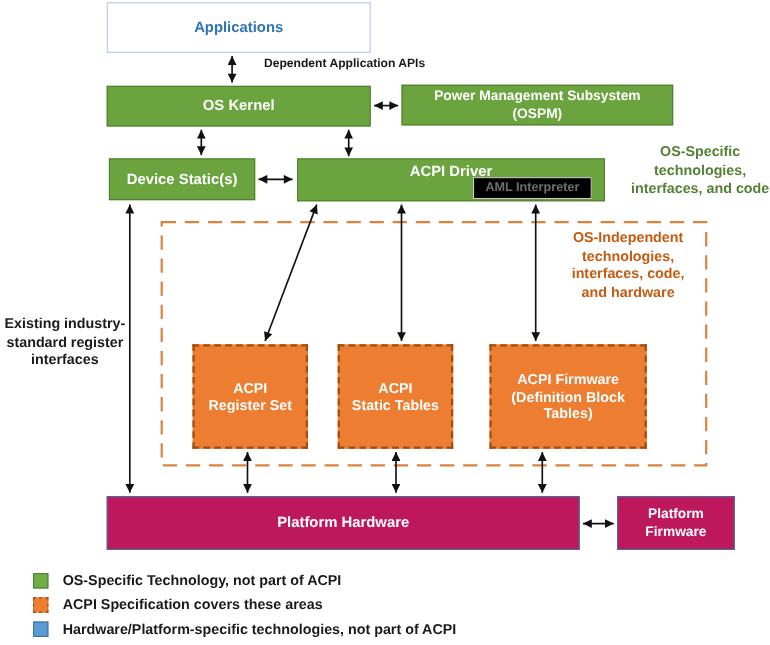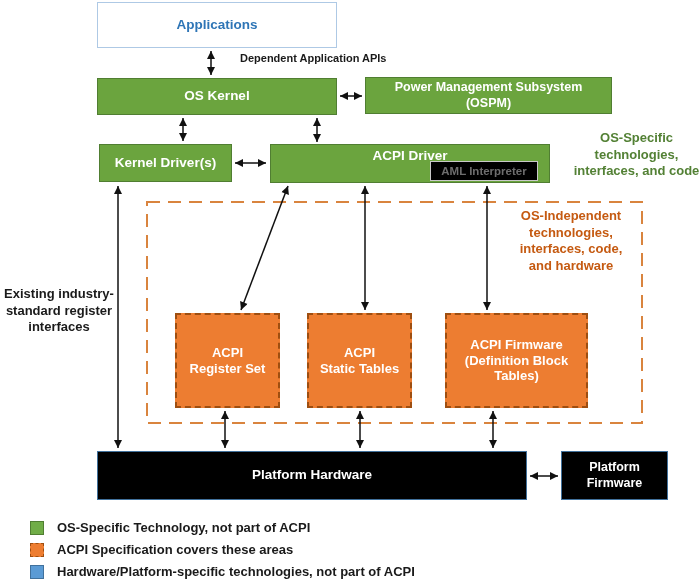--- a/index.html
+++ b/index.html
@@ -7,21 +7,21 @@
     position:relative;width:700px;height:586px;background:#fff;overflow:hidden;
     font-family:"Liberation Sans",sans-serif;font-weight:bold;
   }
   #arrows{position:absolute;left:0;top:0;pointer-events:none;}
   .box{
     position:absolute;box-sizing:border-box;display:flex;flex-direction:column;
     align-items:center;justify-content:center;text-align:center;color:#fff;
   }
   .ml{white-space:pre-line;line-height:1.22;}
   .green{background:#6BA43E;border:1.5px solid #507E32;}
-  .blue{background:#000000;border:1.5px solid #41719C;}
+  .blue{background:#be185d;border:1.5px solid #41719C;}
   .orangebox{background:#ED7D31;border:2px dashed #9E4E10;}
   .appsbox{background:#fff;border:1px solid #AEC9E5;color:#2E75B6;font-size:13.5px;}
   .fs13{font-size:13px;}
   .fs135{font-size:13.5px;}
   .fs125{font-size:12.5px;}
   #acpi-driver{justify-content:flex-start;padding-top:3px;text-align:center;}
   #aml{
     position:absolute;right:11px;bottom:1px;width:106px;height:18px;
     background:#000000;border:1px solid #C9C9C9;color:#6E6E6E;
     font-size:11.5px;font-weight:bold;display:flex;align-items:center;justify-content:center;
@@ -75,21 +75,21 @@
   <div class="box green fs135" style="left:97px;top:78px;width:240px;height:37px;">
     <span class="ml">OS Kernel</span>
   </div>
 
   <div class="box green fs125" style="left:365px;top:77px;width:247px;height:37px;">
     <span class="ml">Power Management Subsystem
 (OSPM)</span>
   </div>
 
   <div class="box green fs135" style="left:99px;top:144px;width:133px;height:38px;">
-    <span class="ml">Kernel Driver(s)</span>
+    <span class="ml">Device Static(s)</span>
   </div>
 
   <div class="box green fs135" id="acpi-driver" style="left:270px;top:144px;width:280px;height:39px;">
     <span class="ml">ACPI Driver</span>
     <div id="aml">
       <span>AML Interpreter</span>
     </div>
   </div>
 
   <div class="box orangebox fs13" style="left:175px;top:313px;width:105px;height:95px;">

